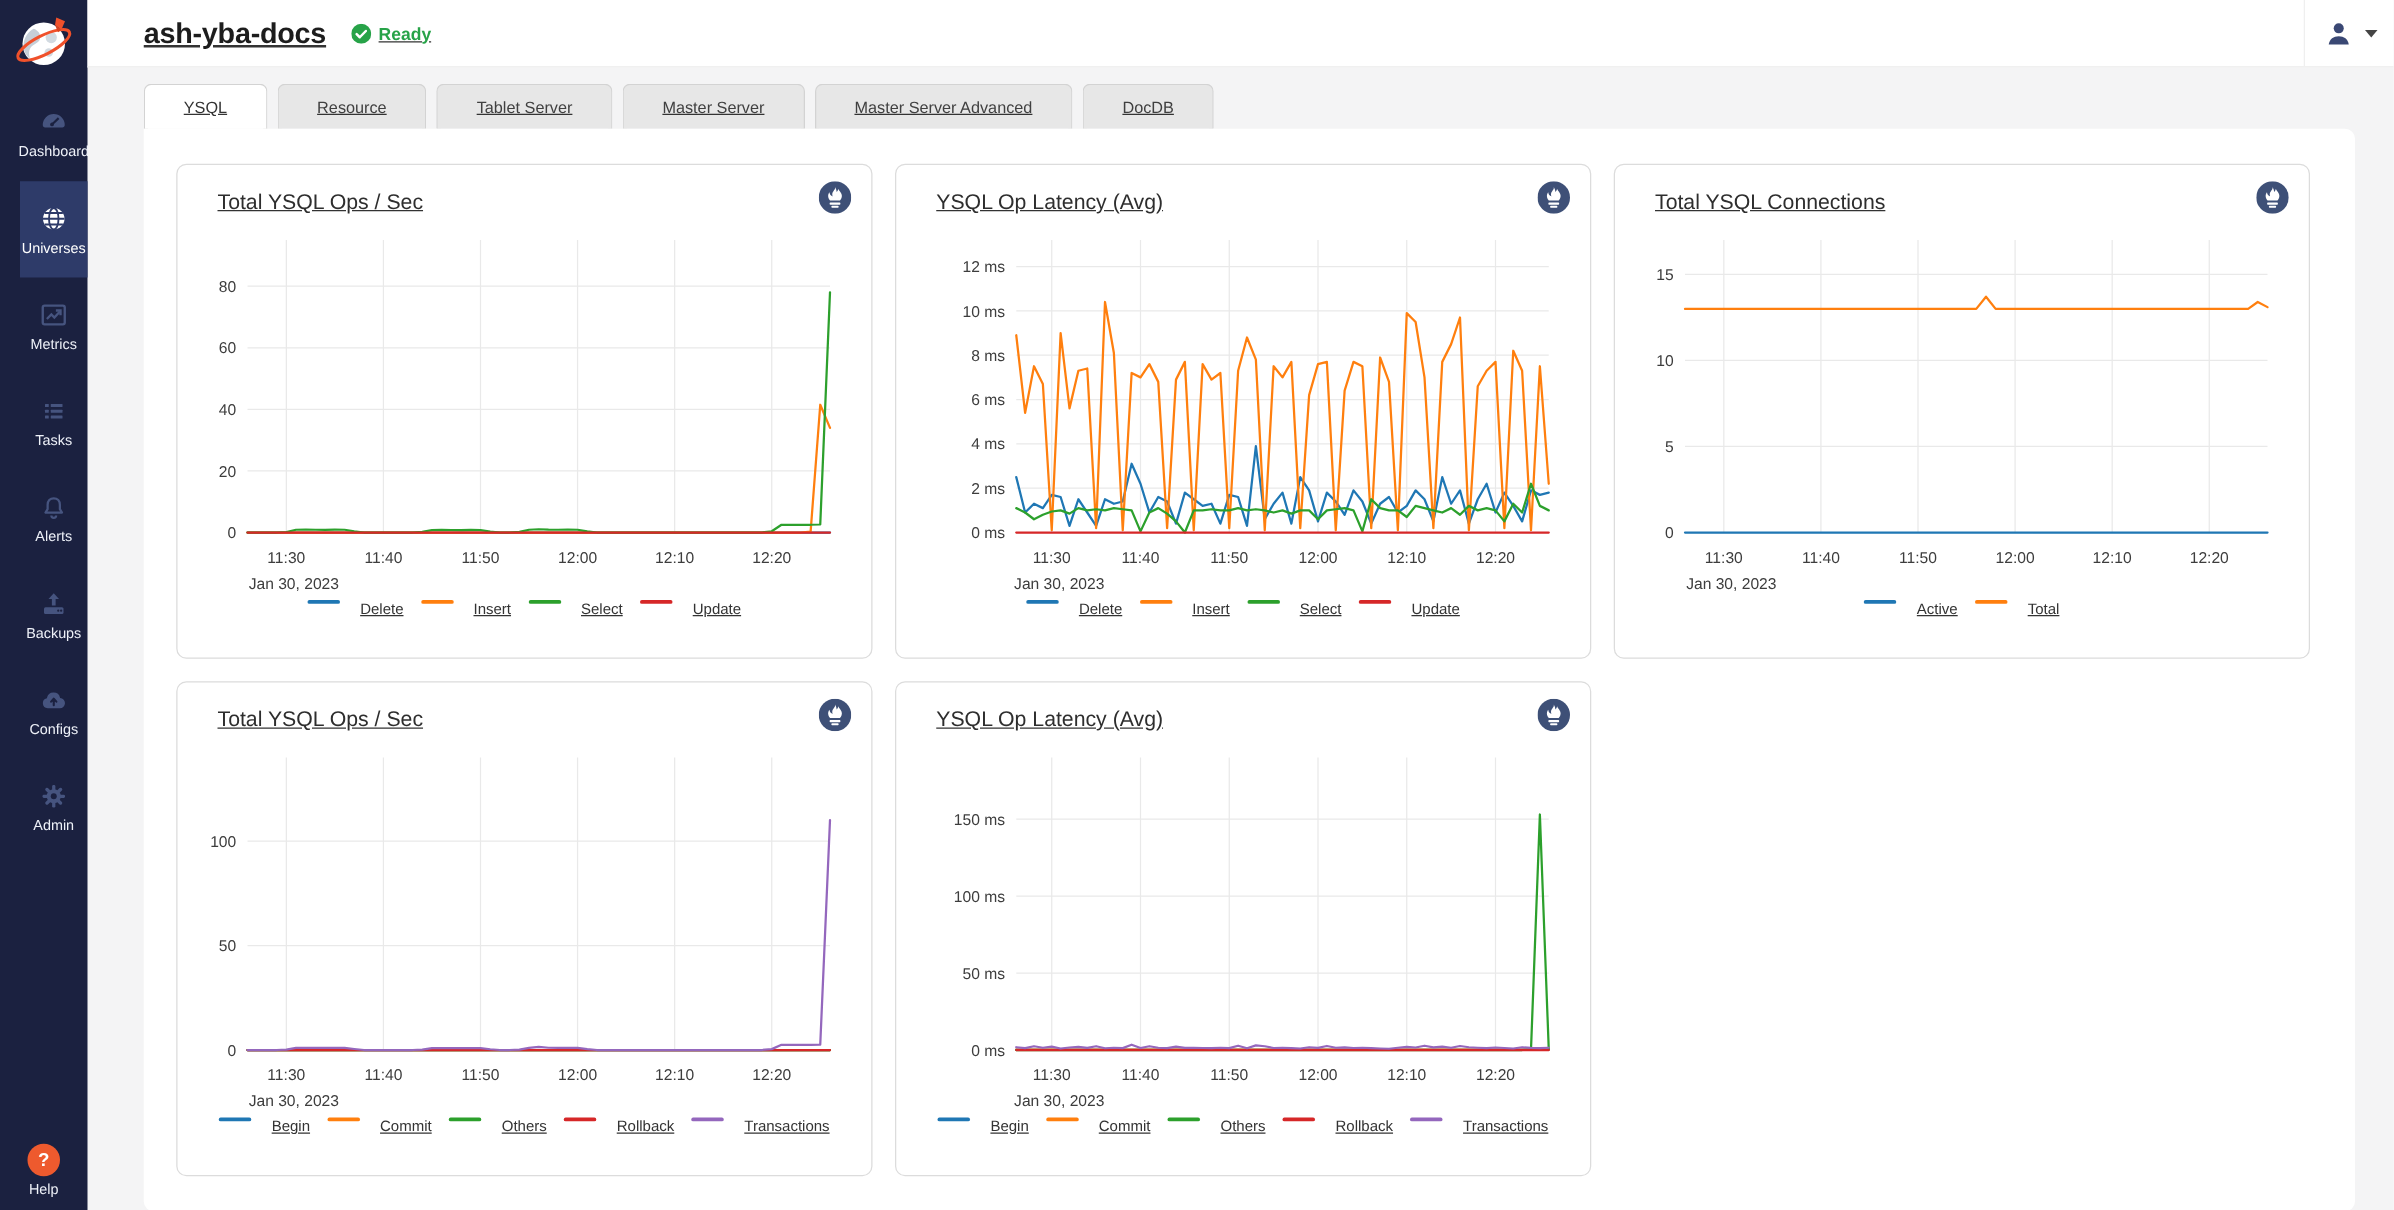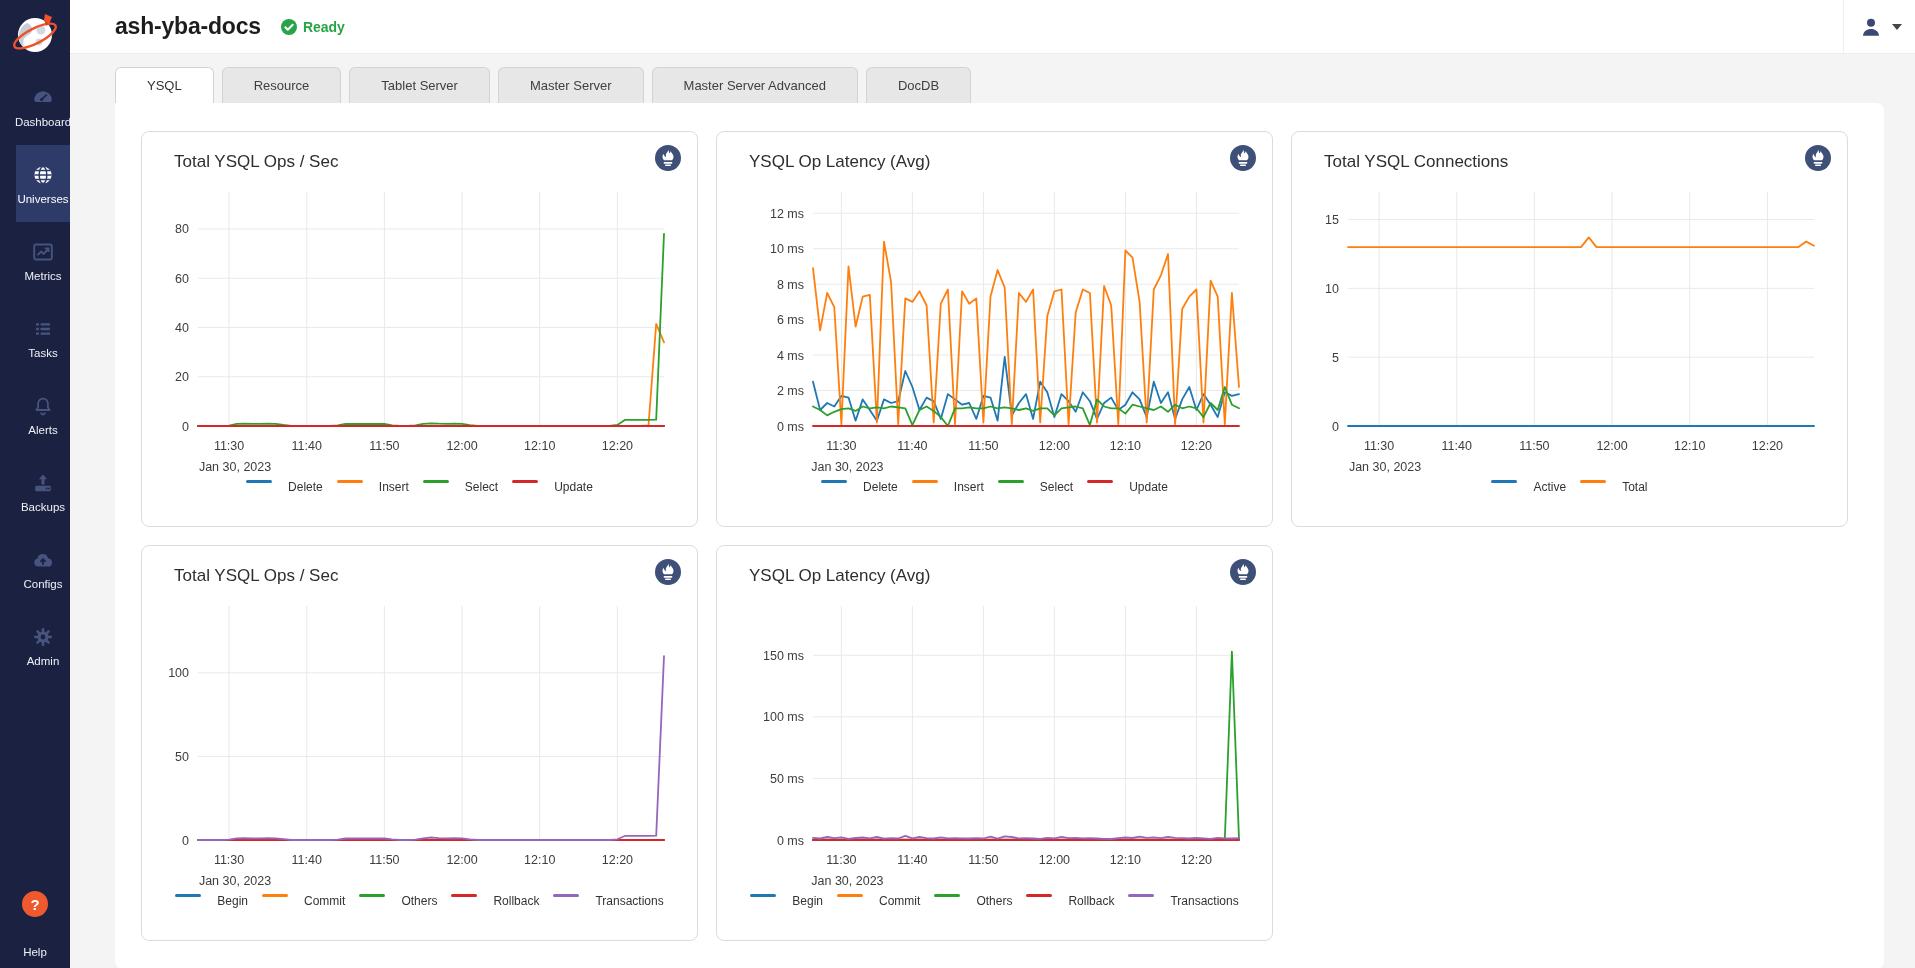--- a/index.html
+++ b/index.html
@@ -28,24 +28,24 @@
   .nav-icon { color:#46547f; display:flex; }
   .nav-item.active .nav-icon { color:#ffffff; }
   .nav-label { font-size:11.5px; color:#eef1f8; }
   .nav-item.active .nav-label { color:#fff; }
   .help-item { margin-top:auto; margin-bottom:10px; display:flex; flex-direction:column; align-items:center; gap:5px; cursor:pointer; }
   .help-circle {
     width:26px; height:26px; border-radius:50%;
     color:#fff; font-weight:bold; font-size:15px;
     display:flex; align-items:center; justify-content:center;
   }
-  .help-label { font-size:11.5px; color:#eef1f8;margin-top:24px; }
+  .help-label { font-size:11.5px; color:#eef1f8; }
 
   
-  .main { flex:1; display:flex; flex-direction:column; height:968px; }
+  .main { flex:1; display:flex; flex-direction:column; height:968px;text-decoration:underline; }
   .app-header {
     height:54px; min-height:54px; background:#fff;
     border-bottom:1px solid #ececec;
     display:flex; align-items:center; padding-left:45px;
   }
   .page-title { font-size:23px; font-weight:700; color:#1d1d1d; letter-spacing:-0.2px; }
   .status-badge { display:flex; align-items:center; gap:6px; margin-left:20px; cursor:default; }
   .status-label { font-size:14px; font-weight:700; }
   .user-area {
     margin-left:auto; width:72px; height:100%;

